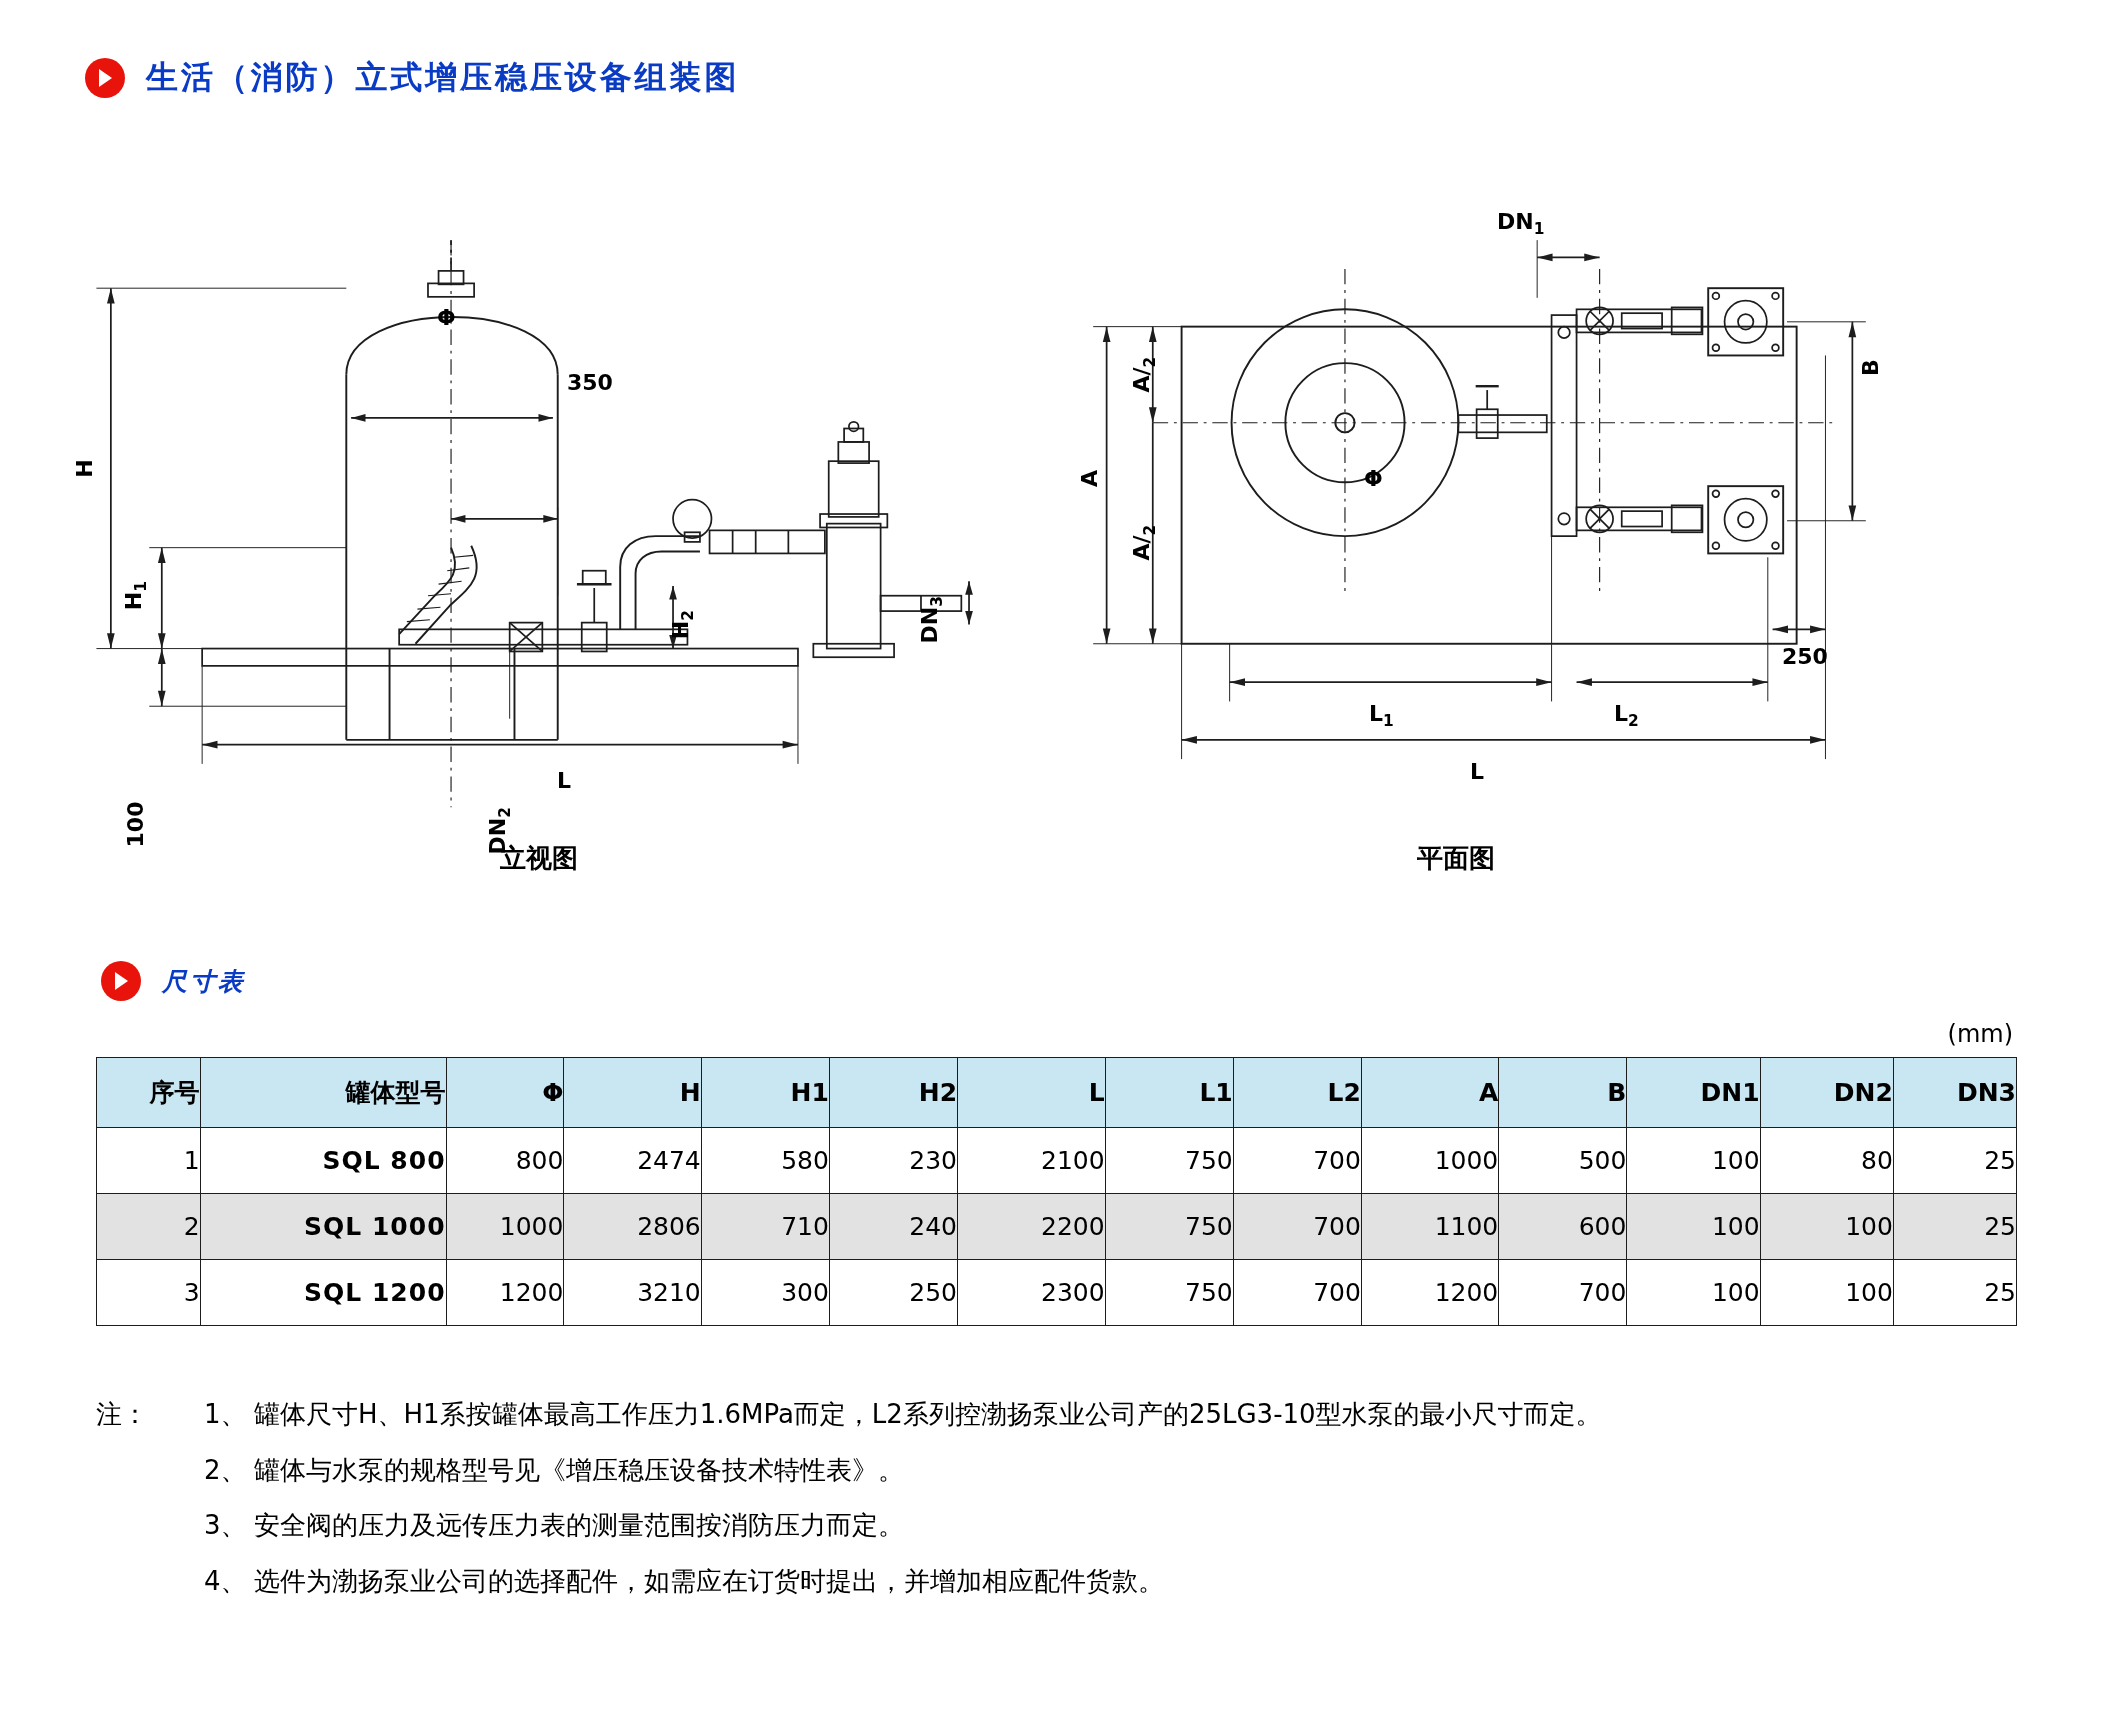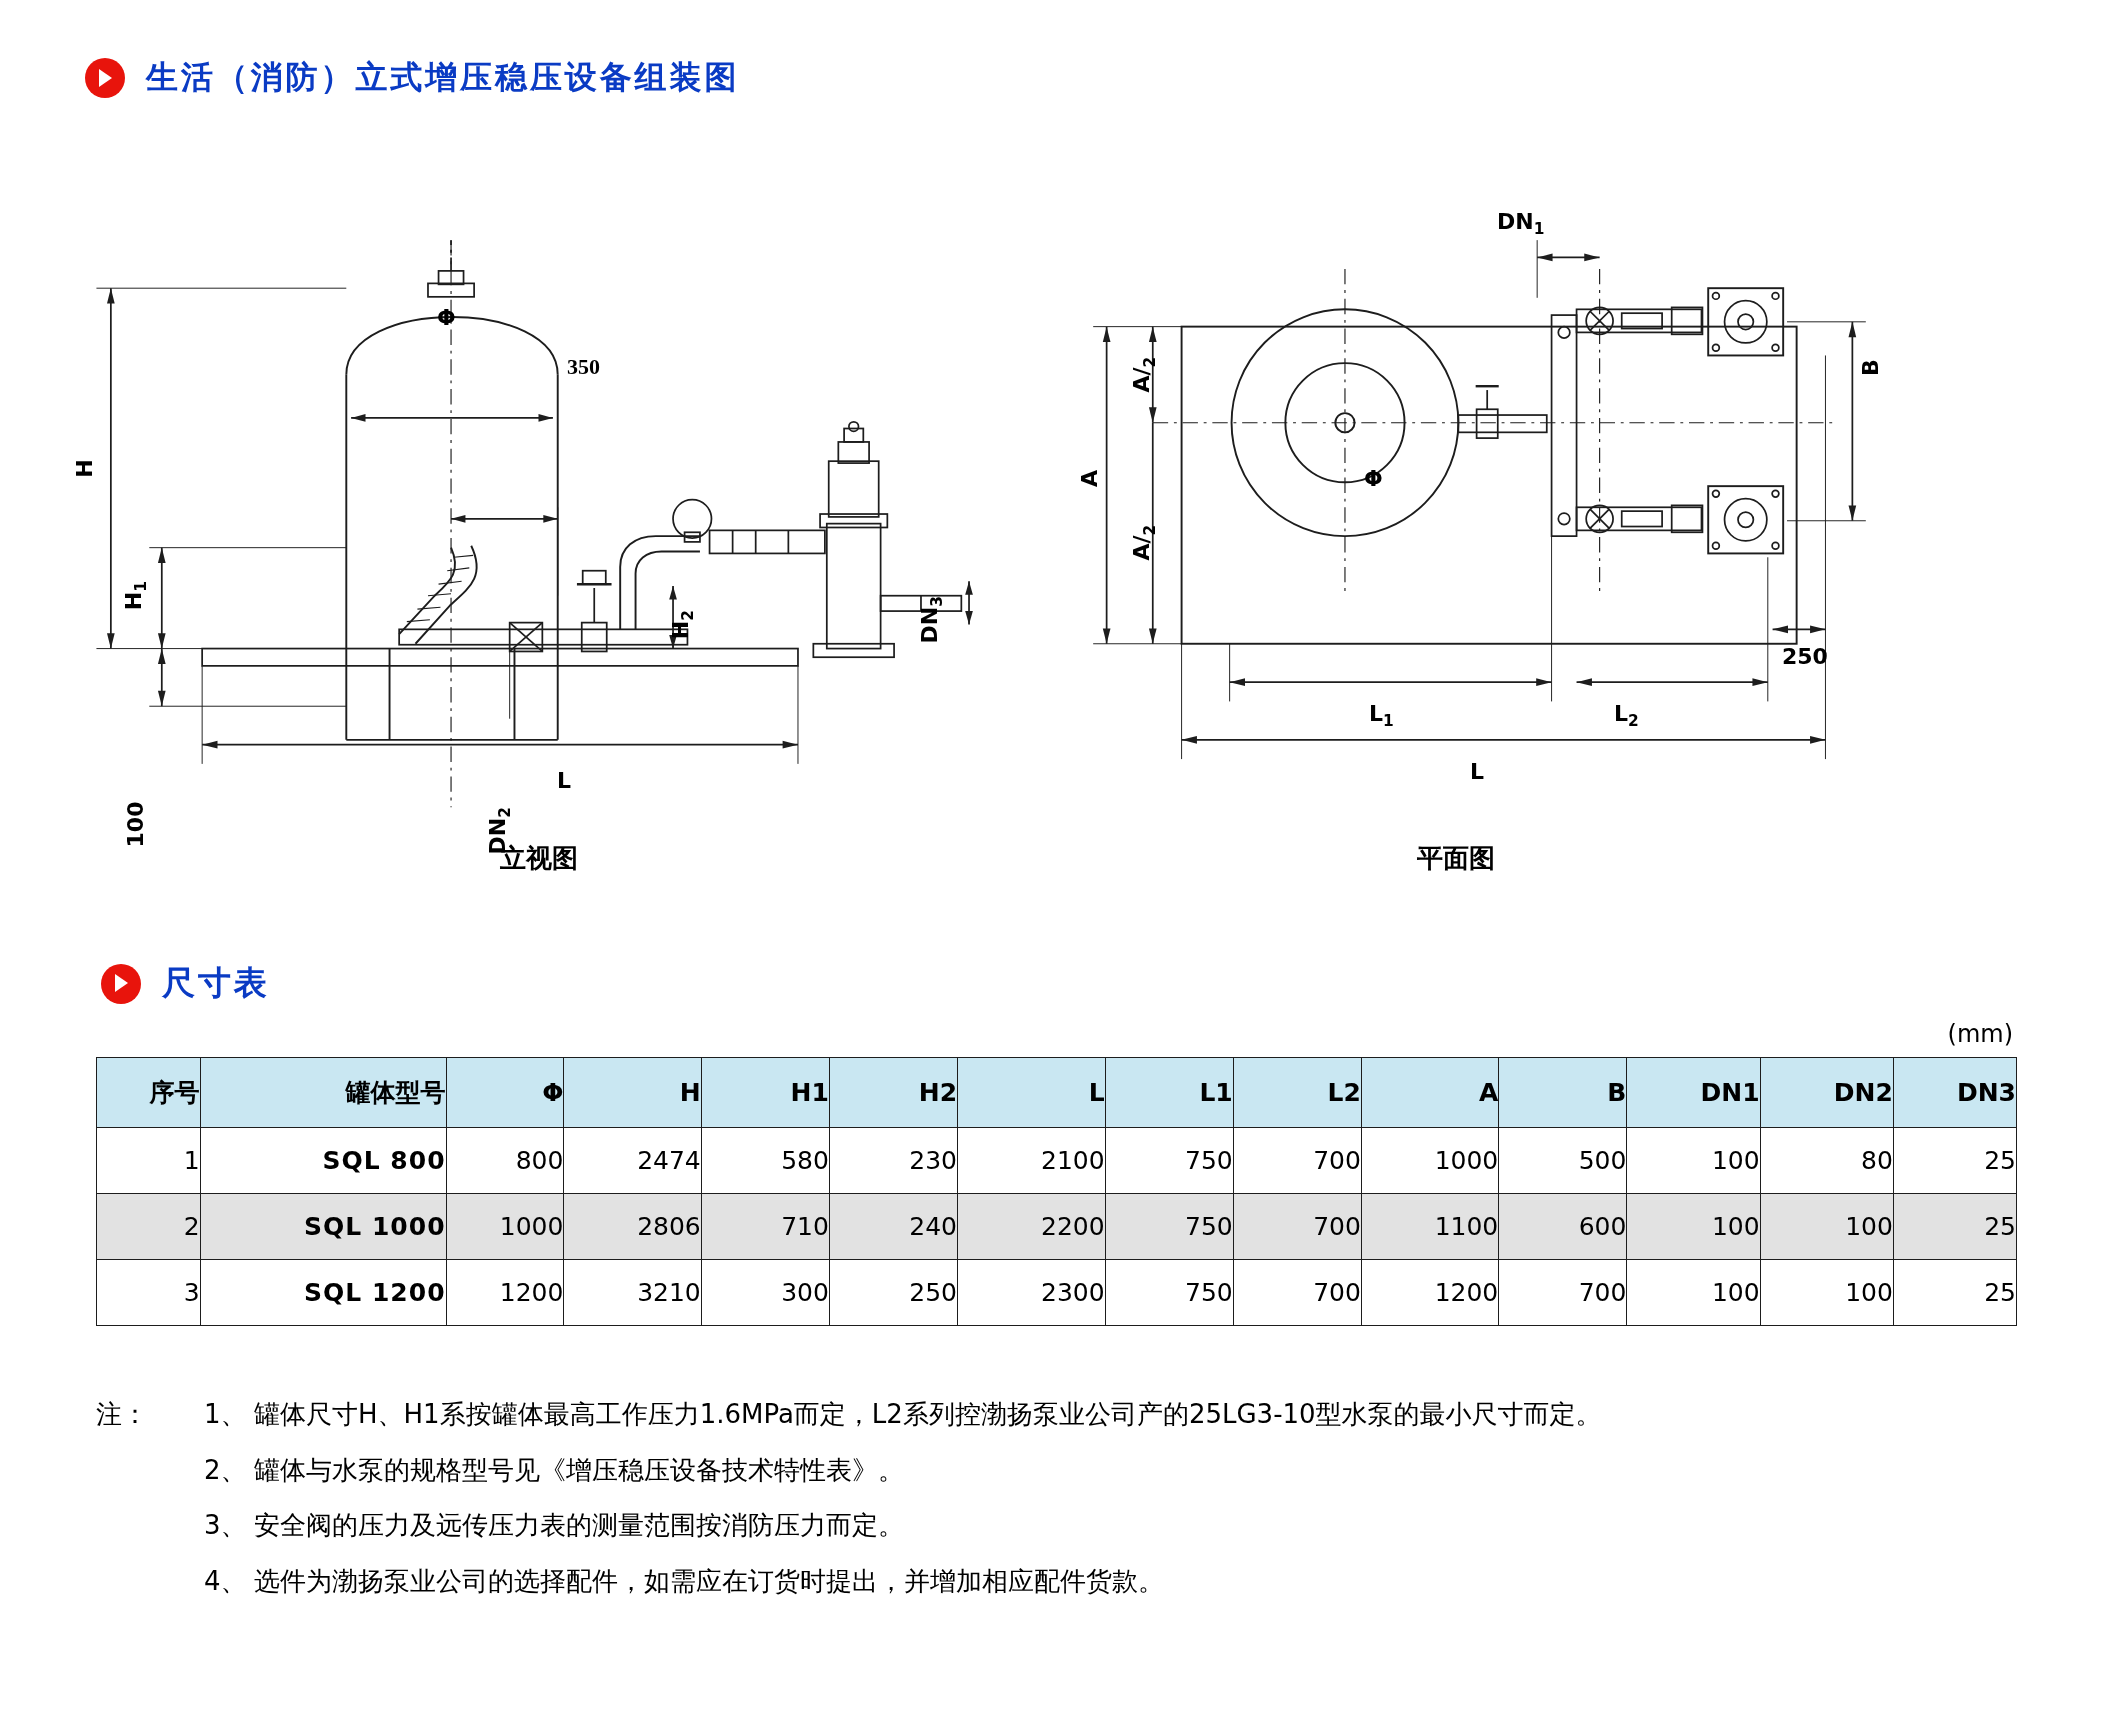--- a/index.html
+++ b/index.html
@@ -43,21 +43,21 @@
   .head-text {
     font-size: 32px;
     font-weight: bold;
     color: #0a3bc4;
     letter-spacing: 2.9px;
     white-space: nowrap;
     font-family: "DejaVu Sans", sans-serif;
   }
   #title-head { left: 85px; top: 56px; }
   #table-head { left: 101px; top: 961px; }
-  #table-head .head-text { font-size: 33px; }
+  #table-head .head-text { font-size: 25px; font-style: italic; }
 
   
   .drawing {
     position: absolute;
     left: 0;
     top: 144px;
     width: 2114px;
     height: 749px;
   }
   .dwg-caption {
@@ -254,21 +254,21 @@
       <line x1="640" y1="460" x2="640" y2="525"></line>
       <path d="M640 460 L636 474 L644 474 Z" fill="#1d1d1d" stroke="none"></path>
       <path d="M640 525 L636 511 L644 511 Z" fill="#1d1d1d" stroke="none"></path>
     </g>
   </svg>
 
   <div class="dim-label vert" style="left:75px;  top:312px;">H</div>
   <div class="dim-label" style="left:437px; top:161px;">Φ</div>
   <div class="dim-label vert" style="left:121px; top:437px;">H<sub>1</sub></div>
   <div class="dim-label vert" style="left:113px; top:668px;">100</div>
-  <div class="dim-label" style="left:567px; top:210px;font-family:Liberation Serif, serif;">350</div>
+  <div class="dim-label" style="left:567px; top:226px;">350</div>
   <div class="dim-label vert" style="left:668px; top:466px;">H<sub>2</sub></div>
   <div class="dim-label vert" style="left:908px; top:461px;">DN<sub>3</sub></div>
   <div class="dim-label vert" style="left:476px; top:672px;">DN<sub>2</sub></div>
   <div class="dim-label" style="left:557px; top:624px;">L</div>
   <div class="dwg-caption" id="caption-elev">立视图</div>
 
   <svg width="961" height="692" viewBox="0 0 1000 720" style="position:absolute;left:999px;top:0;">
     <g fill="none" stroke="#1d1d1d" stroke-width="1.8">
 
       <rect x="190" y="190" width="640" height="330" stroke-width="2"></rect>

